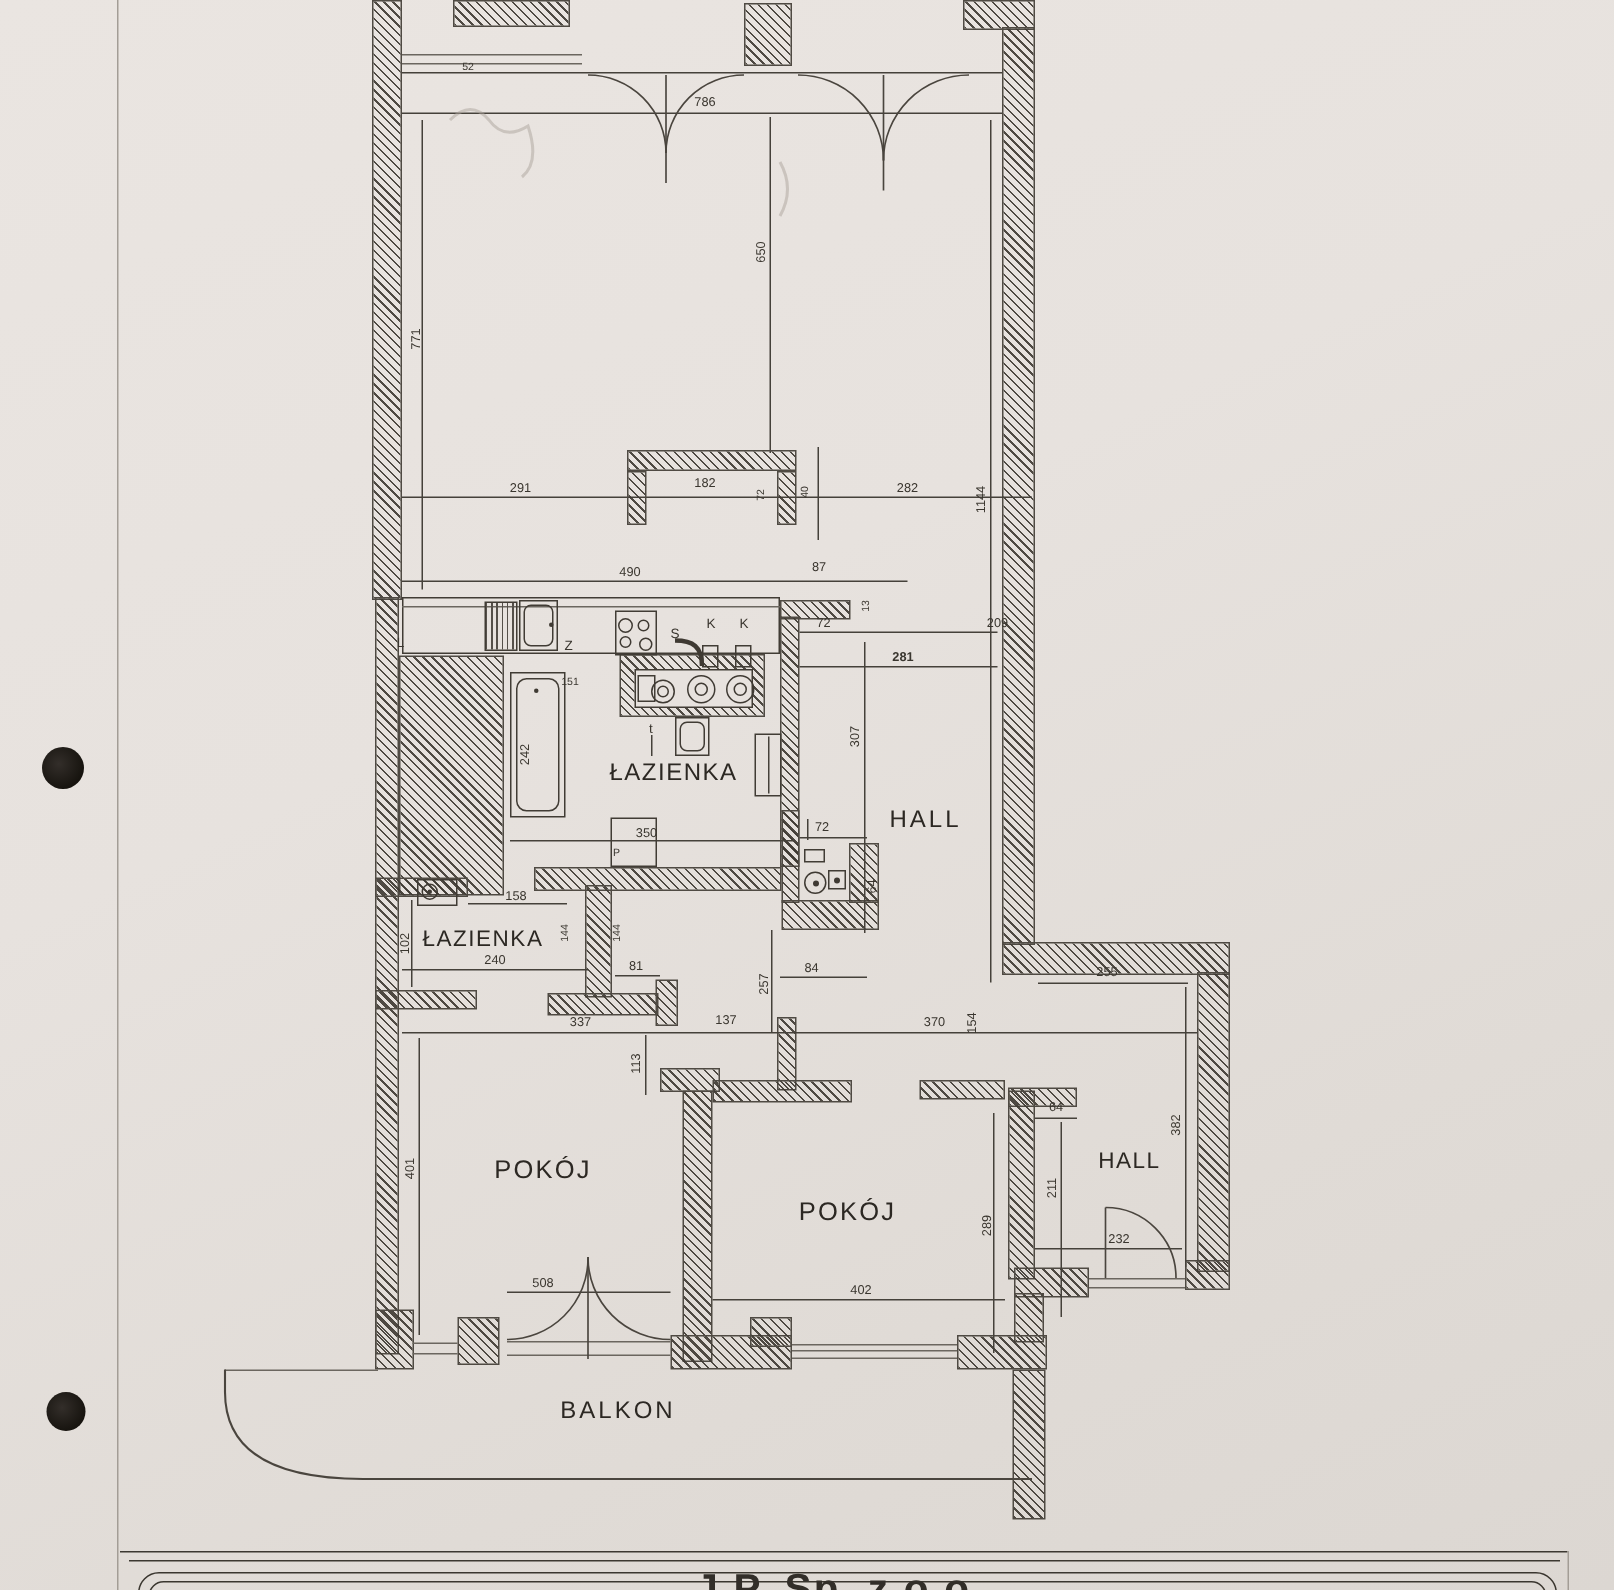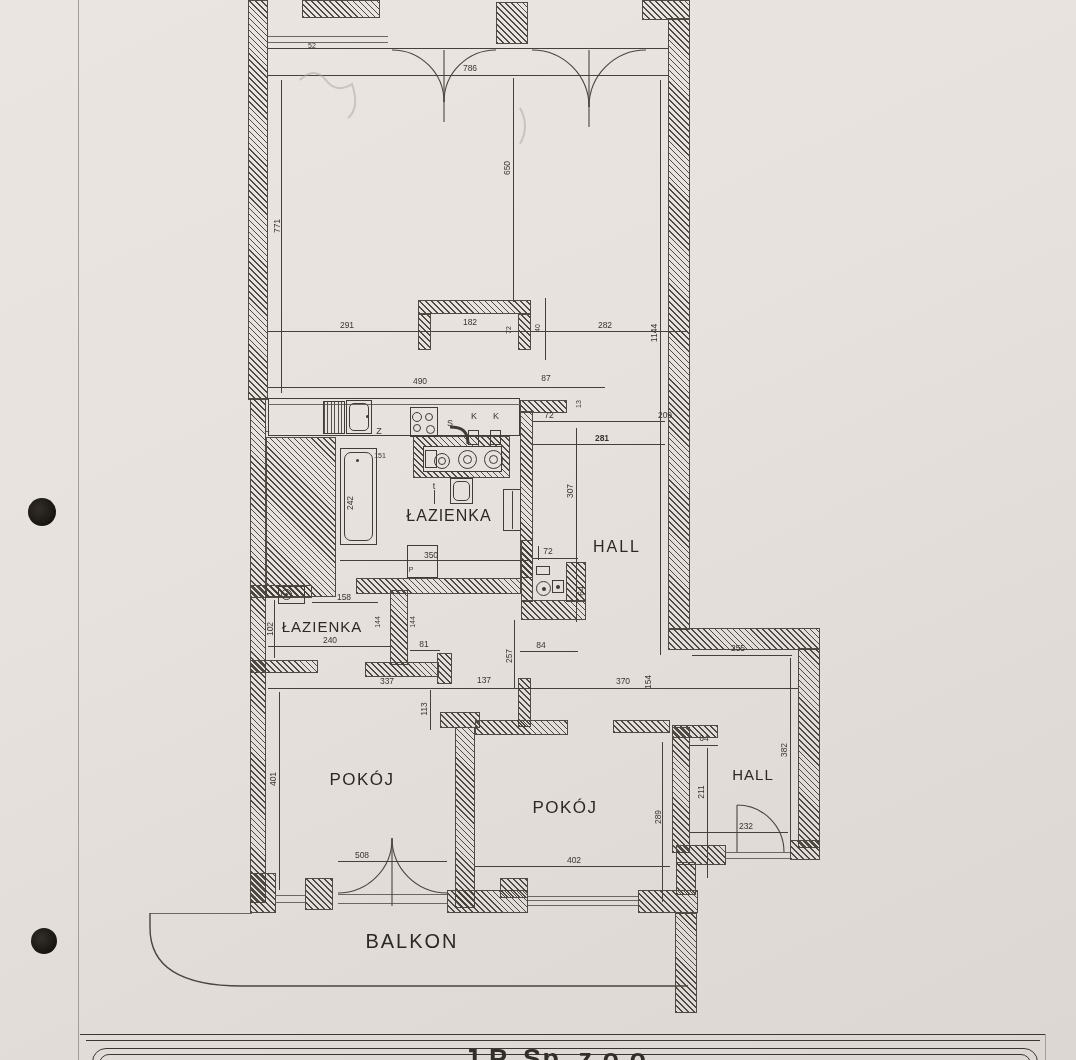--- a/index.html
+++ b/index.html
@@ -188,21 +188,21 @@
       <path d="M520,108 q10,18 0,36"></path>
     </g>
   </svg>
 
   <span class="r rs" style="left:449px;top:516px;font-size:16px;">ŁAZIENKA</span>
   <span class="r rs" style="left:617px;top:547px;font-size:16px;letter-spacing:2px;">HALL</span>
   <span class="r rs" style="left:322px;top:626px;">ŁAZIENKA</span>
   <span class="r" style="left:362px;top:780px;">POKÓJ</span>
   <span class="r" style="left:565px;top:808px;">POKÓJ</span>
   <span class="r rs" style="left:753px;top:774px;">HALL</span>
-  <span class="r rs" style="left:412px;top:941px;font-size:20px;letter-spacing:2px;">BALKON</span>
+  <span class="r rs" style="left:412px;top:941px;font-size:16px;letter-spacing:2px;">BALKON</span>
 
   <span class="d" style="left:267px;top:429px;font-size:9px;">L</span>
   <span class="d" style="left:379px;top:431px;font-size:9px;">Z</span>
   <span class="d" style="left:450px;top:423px;font-size:9px;">S</span>
   <span class="d" style="left:474px;top:416px;font-size:9px;">K</span>
   <span class="d" style="left:496px;top:416px;font-size:9px;">K</span>
   <span class="d" style="left:434px;top:486px;font-size:9px;">t</span>
   <span class="d tiny" style="left:411px;top:569px;">P</span>
 
   <span class="d" style="left:470px;top:68px;">786</span>

